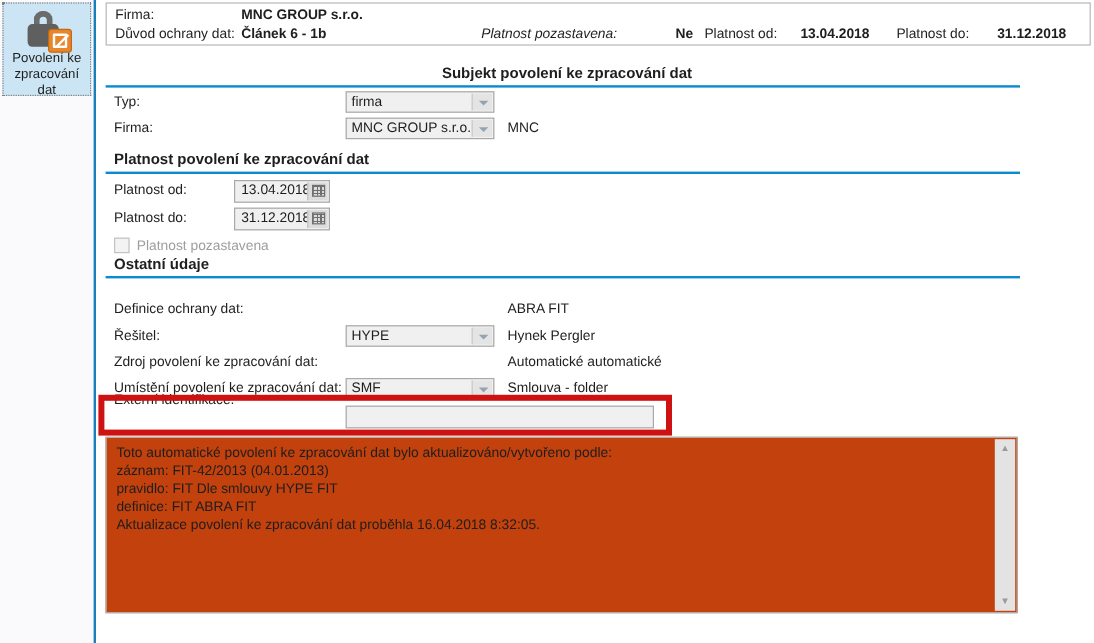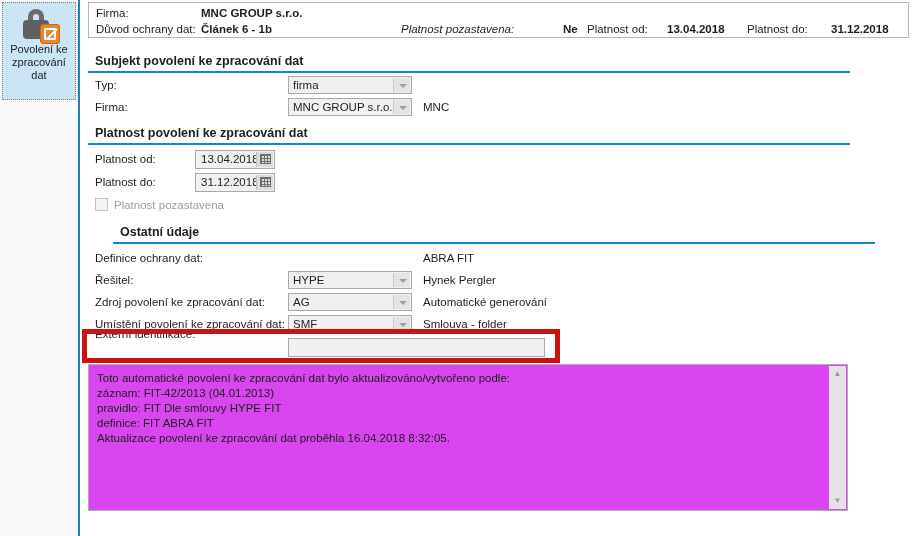--- a/index.html
+++ b/index.html
@@ -3,21 +3,21 @@
 <meta charset="utf-8">
 <style>
   * { margin:0; padding:0; box-sizing:border-box; }
   html,body { width:912px; height:536px; background:#fff; }
   body { font-family:"Liberation Sans", sans-serif; font-size:11.5px; color:#1e1e1e; }
   #app { position:relative; width:912px; height:536px; overflow:hidden; background:#fff; }
 
   
   .sidebar { position:absolute; left:0; top:0; width:78px; height:536px; background:#fafafd; }
   .sidebar-divider { position:absolute; left:78px; top:0; width:2px; height:536px; background:#1b7fbe; }
-  .side-item { position:absolute; left:2px; top:2px; width:74px; height:98px;
+  .side-item { position:absolute; left:2px; top:2px; width:74px; height:78px;
                background:#cbe5f4; border:1px dotted #808080; text-align:center; cursor:pointer; }
   .side-icon { position:relative; width:34px; height:32px; margin:6px auto 2px auto; }
   .lock-shackle { position:absolute; left:6px; top:0; width:16px; height:14px;
                   border:5px solid #6b6b6b; border-bottom:none; border-radius:9px 9px 0 0; }
   .lock-body { position:absolute; left:1px; top:11px; width:26px; height:19px; background:#5f5f5f; border-radius:4px; }
   .edit-badge { position:absolute; right:-4px; bottom:-3px; width:20px; height:20px; background:#e8862b;
                 border-radius:3px; border:1px solid #c06a14; }
   .edit-badge-inner { position:absolute; left:3px; top:3px; width:12px; height:12px; border:2px solid #fff; border-radius:1px; }
   .edit-badge-pen { position:absolute; left:4px; top:8px; width:14px; height:2px; background:#fff; transform:rotate(-45deg); }
   .side-label { font-size:11px; line-height:13px; color:#1e1e1e; }
@@ -42,21 +42,21 @@
                padding:2px 20px 0 5px; }
   .cal-btn { position:absolute; right:1px; top:1px; width:17px; height:15px; background:#dcdcdc; border-left:1px solid #c0c0c0; }
   .cal-glyph { position:absolute; left:3px; top:2px; width:11px; height:10px; border:1px solid #6f6f6f; background:
                repeating-linear-gradient(to right,#6f6f6f 0 1px,transparent 1px 3px),
                repeating-linear-gradient(to bottom,#6f6f6f 0 1px,transparent 1px 3px); }
   .checkbox { position:absolute; left:7px; width:13px; height:13px; background:#f3f3f3; border:1px solid #c2c2c2; }
   .chk-lbl { position:absolute; left:26px; color:#9e9e9e; white-space:nowrap; }
   .textinput { position:absolute; left:200px; width:257px; height:19px; background:#f0f0f0; border:1px solid #a9a9a9; padding:2px 4px 0 4px; }
 
   
-  .note { position:absolute; left:0px; top:364px; width:760px; height:147px; background:#d946ef; border:1px solid #aeaeae; }
+  .note { position:absolute; left:0px; top:364px; width:760px; height:147px; background:#c2410c; border:1px solid #aeaeae; }
   .note-text { position:absolute; left:0; top:0; right:17px; bottom:0; padding:6px 8px; line-height:15px; overflow:hidden; }
   .vscroll { position:absolute; right:1px; top:1px; width:17px; height:143px; background:#e3e3e3; }
   .vs-arrow { position:absolute; left:0; width:17px; height:16px; font-size:8px; color:#9a9a9a; text-align:center; line-height:16px; }
   .vs-up { top:0; } .vs-down { bottom:0; }
 
   
   .red-rect { position:absolute; left:82px; top:329px; width:478px; height:34px; border:5px solid #ce1212; z-index:20; }
 </style>
 </head>
 <body>
@@ -90,21 +90,21 @@
     <span style="left:312px; top:20px;font-style:italic;">Platnost pozastavena:</span>
     <span style="left:430px; top:20px;padding-left:44px;" class="hv">Ne</span>
     <span style="left:498px; top:20px;">Platnost od:</span>
     <span style="left:578px; top:20px;" class="hv">13.04.2018</span>
     <span style="left:658px; top:20px;">Platnost do:</span>
     <span style="left:742px; top:20px;" class="hv">31.12.2018</span>
   </div>
 
   <div class="content">
 
-    <div class="sec-title" style="top:54px;">Subjekt povolení ke zpracování dat</div>
+    <div class="sec-title" style="top:54px;text-align:center;">Subjekt povolení ke zpracování dat</div>
 
     <span class="lbl" style="top:79px;">Typ:</span>
     <div class="combo" style="left:200px; top:76px;">
       <span>firma</span>
       <div class="combo-btn">
           <div class="combo-arr"></div>
         </div>
     </div>
 
     <span class="lbl" style="top:101px;">Firma:</span>
@@ -130,42 +130,36 @@
     <div class="datefield" style="top:173px;">
       <span>31.12.2018</span>
       <div class="cal-btn">
           <div class="cal-glyph"></div>
         </div>
     </div>
 
     <div class="checkbox" style="top:198px;"></div>
     <span class="chk-lbl" style="top:199px;">Platnost pozastavena</span>
 
-    <div class="sec-title" style="top:225px;margin-left:25px;">Ostatní údaje</div>
+    <div class="sec-title" style="top:213px;">Ostatní údaje</div>
 
     <span class="lbl" style="top:252px;">Definice ochrany dat:</span>
     <span class="desc" style="top:252px;">ABRA FIT</span>
 
     <span class="lbl" style="top:274px;">Řešitel:</span>
     <div class="combo" style="left:200px; top:271px;">
       <span>HYPE</span>
       <div class="combo-btn">
           <div class="combo-arr"></div>
         </div>
     </div>
     <span class="desc" style="top:274px;">Hynek Pergler</span>
 
     <span class="lbl" style="top:296px;">Zdroj povolení ke zpracování dat:</span>
-    <div class="combo" style="left:200px; top:293px;">
-      <span>AG</span>
-      <div class="combo-btn">
-          <div class="combo-arr"></div>
-        </div>
-    </div>
-    <span class="desc" style="top:296px;">Automatické generování</span>
+    <span class="desc" style="top:296px;">Automatické automatické</span>
 
     <span class="lbl" style="top:318px;">Umístění povolení ke zpracování dat:</span>
     <div class="combo" style="left:200px; top:315px;">
       <span>SMF</span>
       <div class="combo-btn">
           <div class="combo-arr"></div>
         </div>
     </div>
     <span class="desc" style="top:318px;">Smlouva - folder</span>
 

